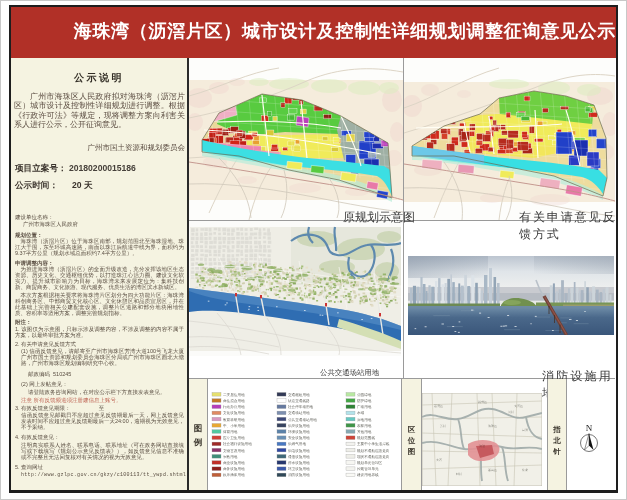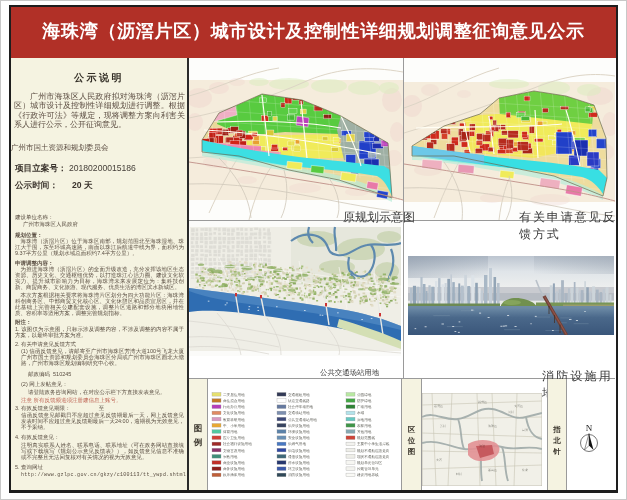--- a/index.html
+++ b/index.html
@@ -1,36 +1,36 @@
 <!DOCTYPE html>
 <html><head><meta charset="utf-8">
 <style>
 *{margin:0;padding:0;box-sizing:border-box}
 html,body{width:627px;height:500px;background:#fff;overflow:hidden}
 body{position:relative;font-family:"Liberation Sans",sans-serif;-webkit-font-smoothing:antialiased}
 .abs{position:absolute}
 #edge{left:0;top:0;width:627px;height:500px;border:1px solid #c8c8c8}
 #frame{left:9px;top:5px;width:609px;height:488px;border:solid #1e1e1e;border-width:2px 2px 3px 2px;background:#fff}
-#title{left:11px;top:7px;width:605px;height:51px;background:#b13027;color:#fff;font-weight:bold;font-size:18px;text-align:center;line-height:49px;letter-spacing:0.7px}
+#title{left:11px;top:7px;width:605px;height:51px;background:#b13027;color:#fff;font-weight:bold;font-size:18px;text-align:right;line-height:49px;letter-spacing:0.7px}
 #leftcol{left:11px;top:58px;width:178px;height:432px;background:#f5f3e1;border-right:2px solid #2a2a2a;color:#4a4038}
 #rightarea{left:189px;top:58px;width:426px;height:432px;background:#fff}
 .vline{background:#9a9a9a;width:1px}
 .hline{background:#9a9a9a;height:1px}
 .cap{color:#3a3a3a;font-size:12px;letter-spacing:1px}
 .ylab{background:#f5f3e1;color:#3a352c;text-align:center;font-weight:bold}
 </style></head>
 <body>
 <div class="abs" id="edge"></div>
 <div class="abs" id="frame"></div>
 <div class="abs" id="title">海珠湾（沥滘片区）城市设计及控制性详细规划调整征询意见公示</div>
 <div class="abs" id="leftcol">
   <div class="abs" style="left:3px;top:34px;width:171px;font-size:8px;line-height:9.3px;color:#5a4b40;text-align:justify;text-indent:2em">广州市海珠区人民政府拟对海珠湾（沥滘片区）城市设计及控制性详细规划进行调整。根据《行政许可法》等规定，现将调整方案向利害关系人进行公示，公开征询意见。</div>
   <div class="abs" style="left:0;top:13px;width:176px;text-align:center;font-size:10px;font-weight:bold;color:#332e26;letter-spacing:2.5px">公示说明</div>
-  <div class="abs" style="left:0;top:85px;width:174px;text-align:left;font-size:7.5px;color:#5a4b40">广州市国土资源和规划委员会</div>
-  <div class="abs" style="left:4px;top:105px;width:170px;font-size:8.6px;color:#3a332c;font-weight:bold">项目立案号：&nbsp;<span style="font-weight:normal;color:#46403a">20180200015186</span></div>
+  <div class="abs" style="left:0;top:85px;width:174px;text-align:right;font-size:7.5px;color:#5a4b40">广州市国土资源和规划委员会</div>
+  <div class="abs" style="left:4px;top:105px;width:170px;font-size:8.6px;color:#3a332c;font-weight:bold">项目立案号：&nbsp;<span style="font-weight:bold;color:#46403a">20180200015186</span></div>
   <div class="abs" style="left:4px;top:122px;width:170px;font-size:8.6px;color:#3a332c;font-weight:bold">公示时间：<span style="margin-left:14px">20 天</span></div>
   <div id="smalltext" style="position:static;font-size:5.5px;line-height:6.1px;color:#5a4e42">
     <div class="abs" style="left:4px;top:156px;width:169px">建设单位名称：</div>
     <div class="abs" style="left:12px;top:163px;width:169px">广州市海珠区人民政府</div>
     <div class="abs" style="left:4px;top:174px;width:169px;font-weight:bold">规划位置：</div>
     <div class="abs" style="left:4px;top:179.5px;width:169px;text-indent:1em;text-align:justify">海珠湾（沥滘片区）位于海珠区南部，规划范围北至海珠湿地、珠江大干围，东至环城高速路，南面以珠江后航道中线为界，面积约为9.37平方公里（规划水域总面积约7.4平方公里）。</div>
     <div class="abs" style="left:4px;top:202px;width:169px;font-weight:bold">申请调整内容：</div>
     <div class="abs" style="left:4px;top:208px;width:169px;text-indent:1em;text-align:justify">为推进海珠湾（沥滘片区）的全面升级改造，充分发挥该地区生态资源、历史文化、交通枢纽优势，以打造珠江心活力圈、建设文化软实力、提升城市影响力为目标，海珠湾未来发展定位为：集科技创新、商贸商务、文化旅游、现代服务、优质生活的湾区滨水新城区。</div>
     <div class="abs" style="left:4px;top:233.5px;width:169px;text-indent:1em;text-align:justify">本次方案根据相关要求将海珠湾片区划分为四大功能片区：海珠湾科创商务区、中部商贸文化核心区、文化休憩区和品质宜居区，并在此基础上完善相关公建配套设施，调整片区道路和部分地块用地性质、容积率等适用方案，调整完善规划指标。</div>
     <div class="abs" style="left:4px;top:261px;width:169px;font-weight:bold">附注：</div>

